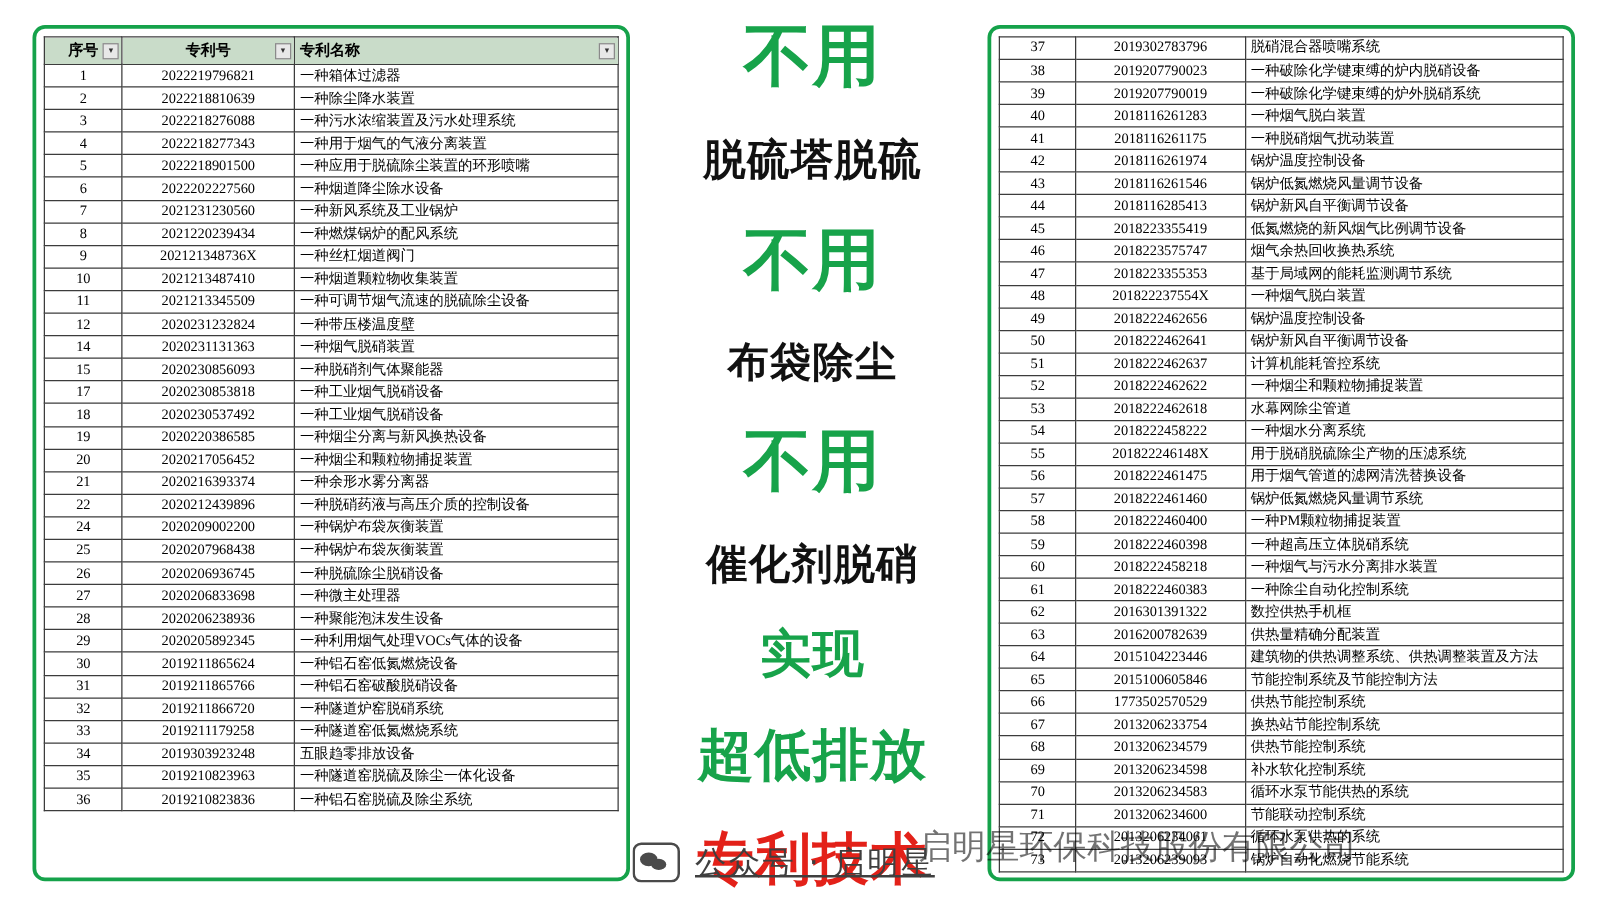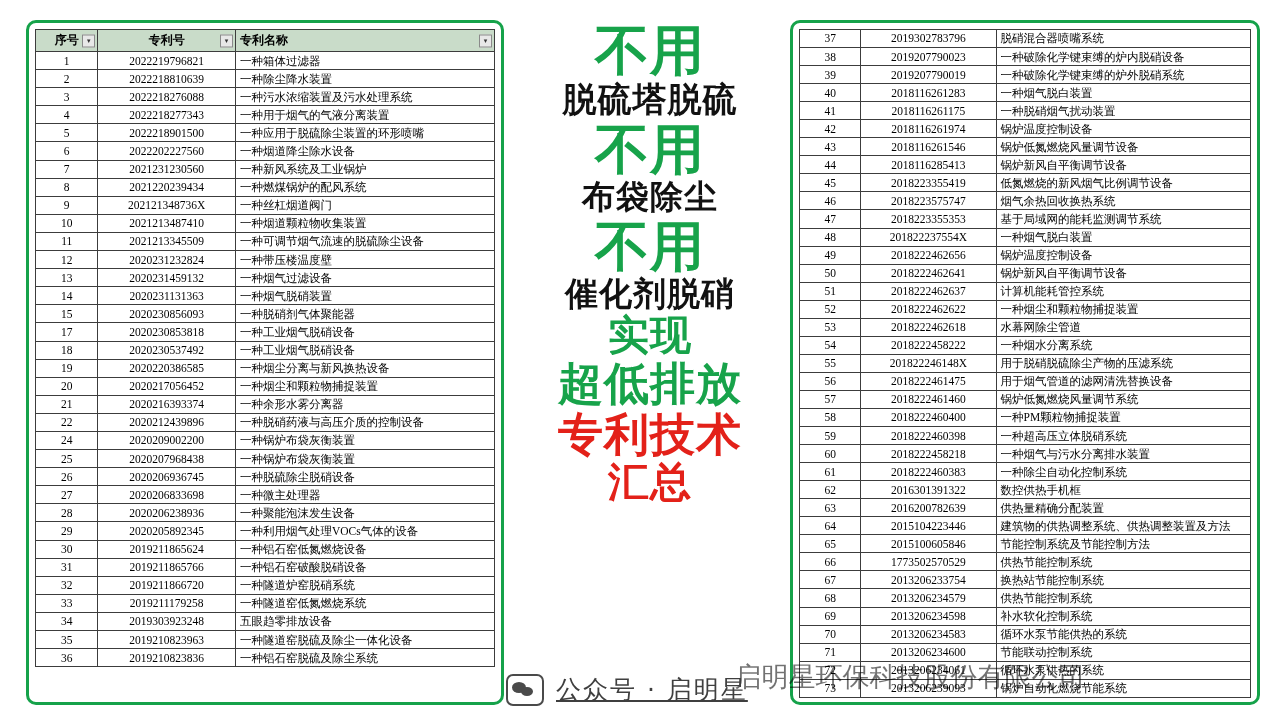--- a/index.html
+++ b/index.html
@@ -59,21 +59,22 @@
   .c-name{width:57%;text-align:left;padding-left:4px;}
 
   
   #panel-right td{height:17.05px;}
 
   
   .center{
     position:absolute;left:506px;top:20px;width:288px;height:660px;
     display:flex;flex-direction:column;align-items:center;
     justify-content:flex-start;
-    font-family:Liberation Sans, sans-serif;
+    font-family:Liberation Mono, monospace;
+    gap:32px;
   }
   .line{
     font-weight:bold;
     letter-spacing:1px;
     text-align:center;
     line-height:1.12;
     white-space:nowrap;
   }
   .l-green{color:#17a34a;}
   .l-black{color:#111111;}
@@ -191,25 +192,20 @@
             <td class="c-idx">11</td>
             <td class="c-num">2021213345509</td>
             <td class="c-name">一种可调节烟气流速的脱硫除尘设备</td>
           </tr>
           <tr>
             <td class="c-idx">12</td>
             <td class="c-num">2020231232824</td>
             <td class="c-name">一种带压楼温度壁</td>
           </tr>
           <tr>
-            <td class="c-idx">13</td>
-            <td class="c-num">2020231459132</td>
-            <td class="c-name">一种烟气过滤设备</td>
-          </tr>
-          <tr>
             <td class="c-idx">14</td>
             <td class="c-num">2020231131363</td>
             <td class="c-name">一种烟气脱硝装置</td>
           </tr>
           <tr>
             <td class="c-idx">15</td>
             <td class="c-num">2020230856093</td>
             <td class="c-name">一种脱硝剂气体聚能器</td>
           </tr>
           <tr>

